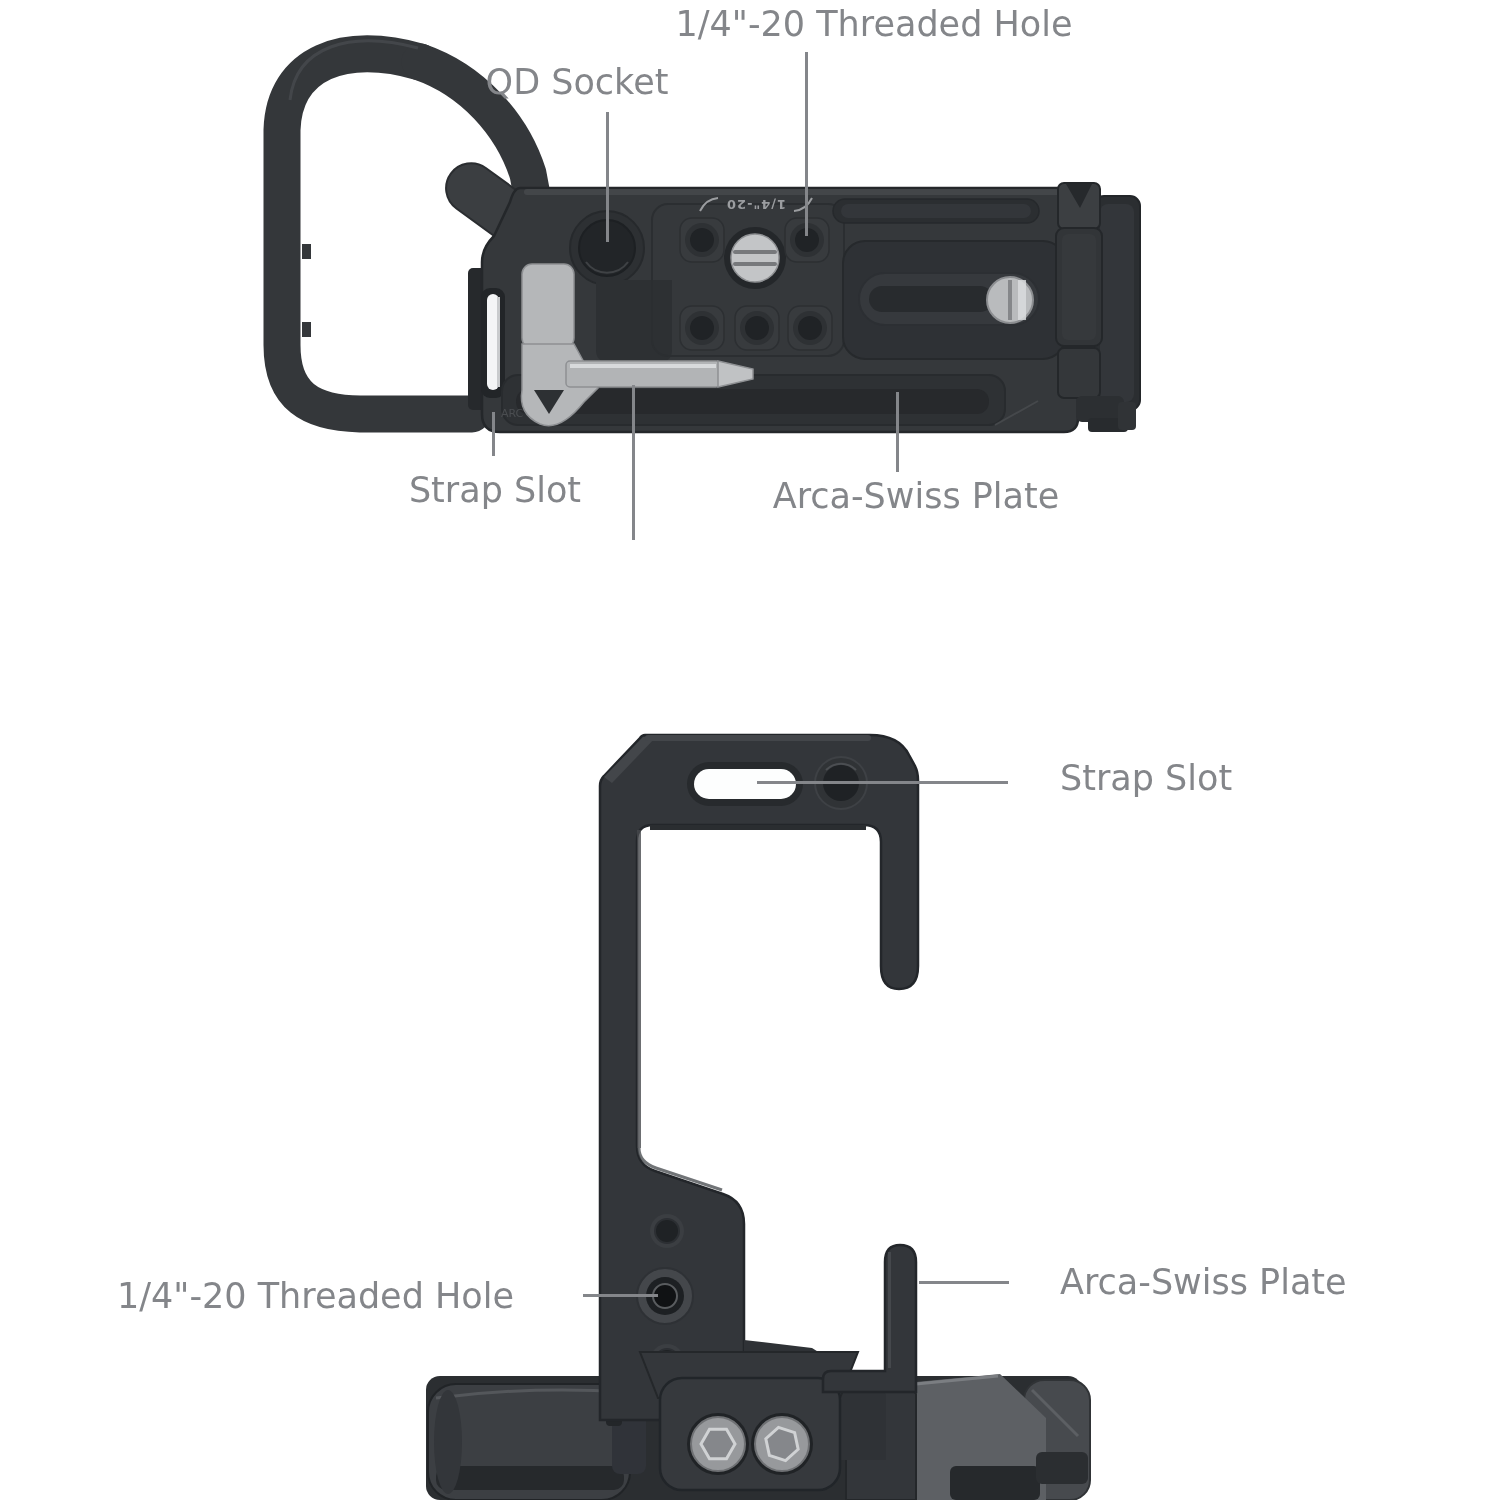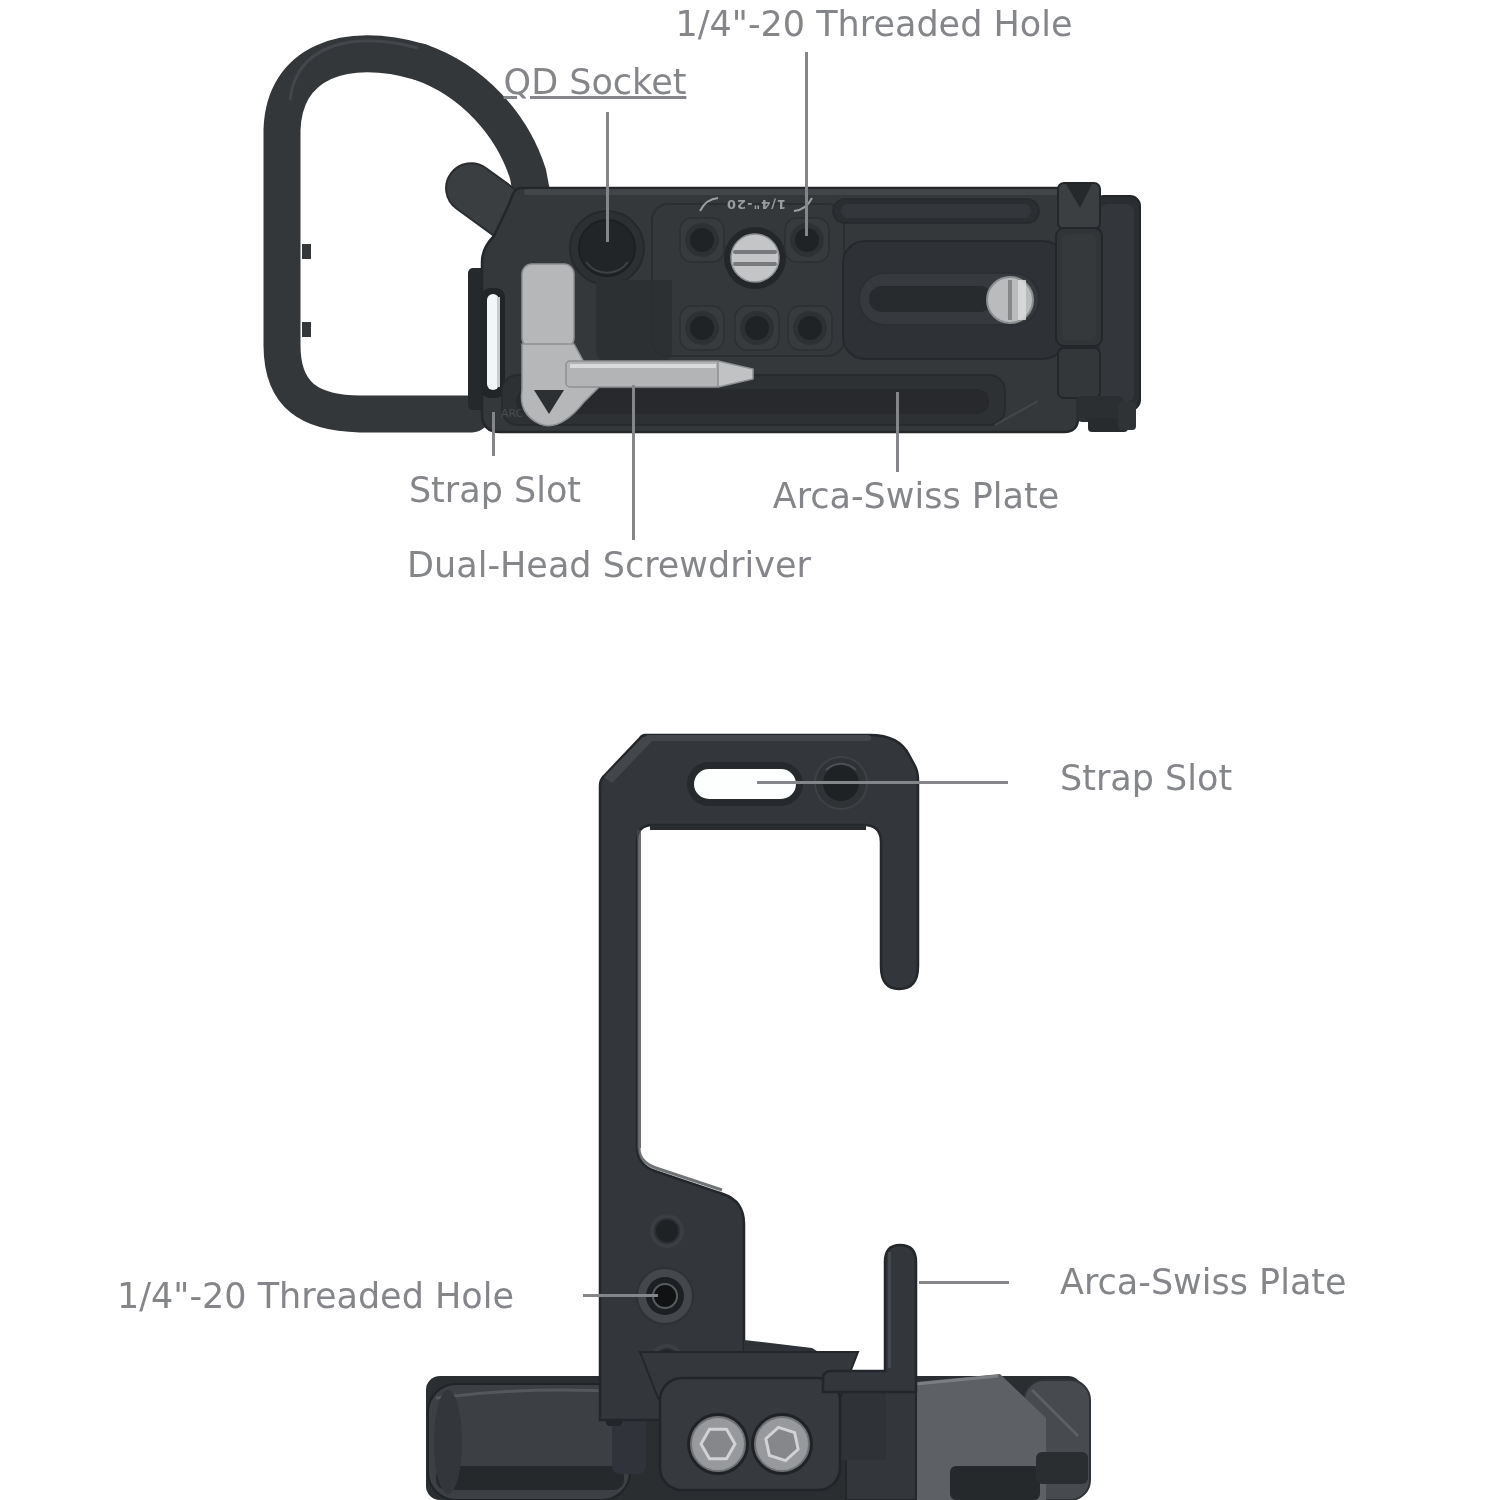--- a/index.html
+++ b/index.html
@@ -230,21 +230,20 @@
 <div class="leader v" style="left:805px;top:52px;height:184px;"></div>
 <div class="leader v" style="left:606px;top:112px;height:130px;"></div>
 <div class="leader v" style="left:492px;top:412px;height:44px;"></div>
 <div class="leader v" style="left:632px;top:385px;height:155px;"></div>
 <div class="leader v" style="left:896px;top:392px;height:80px;"></div>
 <div class="leader h" style="left:757px;top:781px;width:251px;"></div>
 <div class="leader h" style="left:583px;top:1294px;width:75px;"></div>
 <div class="leader h" style="left:919px;top:1281px;width:90px;"></div>
 
 <div class="label centered" style="left:874px;top:4px;">1/4"-20 Threaded Hole</div>
-<div class="label centered" style="left:595px;top:62px;text-decoration:underline;">QD Socket</div>
+<div class="label centered" style="left:577px;top:62px;">QD Socket</div>
 <div class="label centered" style="left:495px;top:470px;">Strap Slot</div>
-<div class="label centered" style="left:609px;top:545px;">Dual-Head Screwdriver</div>
 <div class="label centered" style="left:916px;top:476px;">Arca-Swiss Plate</div>
 <div class="label" style="left:1060px;top:758px;">Strap Slot</div>
 <div class="label" style="left:117px;top:1276px;">1/4"-20 Threaded Hole</div>
 <div class="label" style="left:1060px;top:1262px;">Arca-Swiss Plate</div>
 
 </div>
 
 </body></html>

